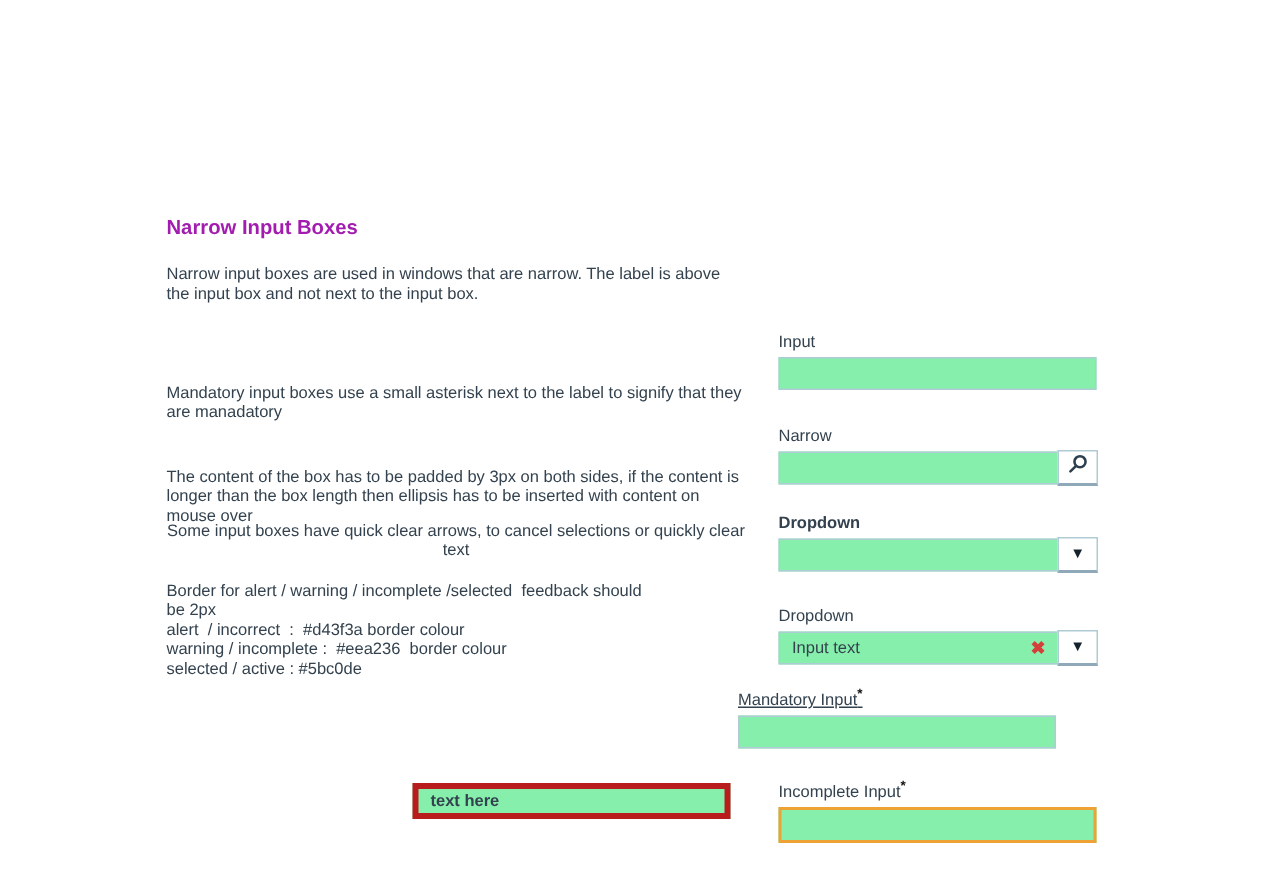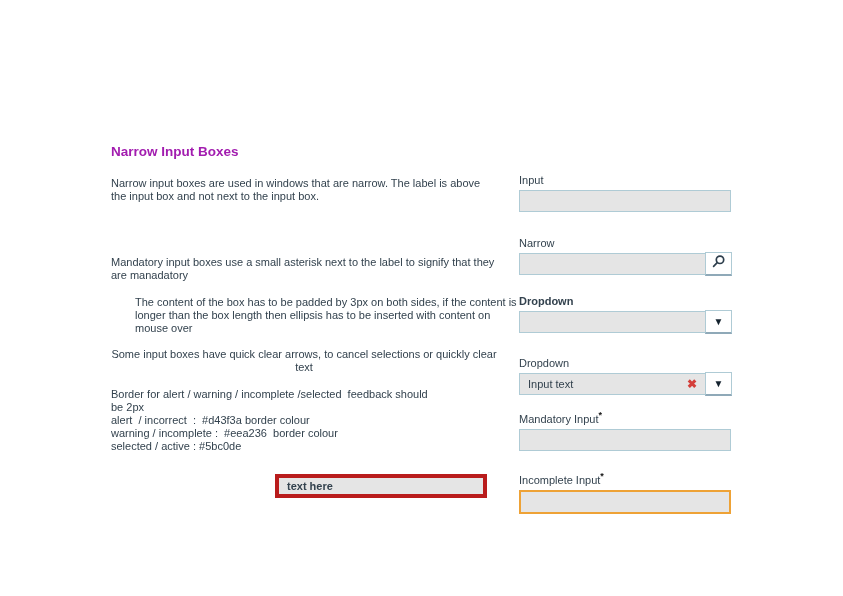--- a/index.html
+++ b/index.html
@@ -26,45 +26,45 @@
     left: 111px;
     width: 386px;
     font-size: 11px;
     line-height: 13px;
     white-space: pre-wrap;
     color: #33424e;
   }
   .p1 { top: 177px; }
   .p2 { top: 217px; }
   .p3 { top: 256px; }
-  .p4 { top: 296px; margin-left: 24px; }
+  .p4 { top: 312px; }
   .p5 { top: 348px; text-align: center; }
   .p6 { top: 388px; }
 
-  .fgroup { position: absolute; width: 212px; }
+  .fgroup { position: absolute; width: 212px; margin-top: 48px; }
   .flabel {
     font-size: 11px;
     line-height: 13px;
     margin-bottom: 3px;
     color: #33424e;
   }
   .flabel.bold { font-weight: bold; }
   .req {
     font-size: 9px;
     font-weight: bold;
     color: #111111;
     vertical-align: super;
     line-height: 0;
   }
   .fbox {
     display: block;
     width: 100%;
     height: 22px;
     border: 1px solid #AFCBD5;
-    background: #e5e5e5;
+    background: #86efac;
     font-family: "Liberation Sans", sans-serif;
     font-size: 11px;
     color: #33424e;
     padding: 0 8px;
     outline: none;
   }
   .fbox.alert   { border: 4px solid #b91c1c; height: 24px; font-weight: bold; }
   .fbox.warning { border: 2px solid #eea236; height: 24px; }
 
   .boxwrap { position: relative; }
@@ -153,21 +153,21 @@
     <div class="flabel">Dropdown</div>
     <div class="boxwrap">
       <input class="fbox has-clear" type="text" value="Input text" style="">
       <span class="clear-icon">✖</span>
       <div class="side-btn">
         <span class="arrow-glyph">▼</span>
       </div>
     </div>
   </div>
 
-  <div class="fgroup" style="left:519px; top:413px;">
+  <div class="fgroup" style="left:492px; top:413px;text-decoration:underline;">
     <div class="flabel"><span>Mandatory Input</span><sup class="req">*</sup></div>
     <input class="fbox" type="text" value="" style="">
   </div>
 
   <div class="fgroup" style="left:275px; top:474px;">
     <input class="fbox alert" type="text" value="text here" style="">
   </div>
 
   <div class="fgroup" style="left:519px; top:474px;">
     <div class="flabel"><span>Incomplete Input</span><sup class="req">*</sup></div>

